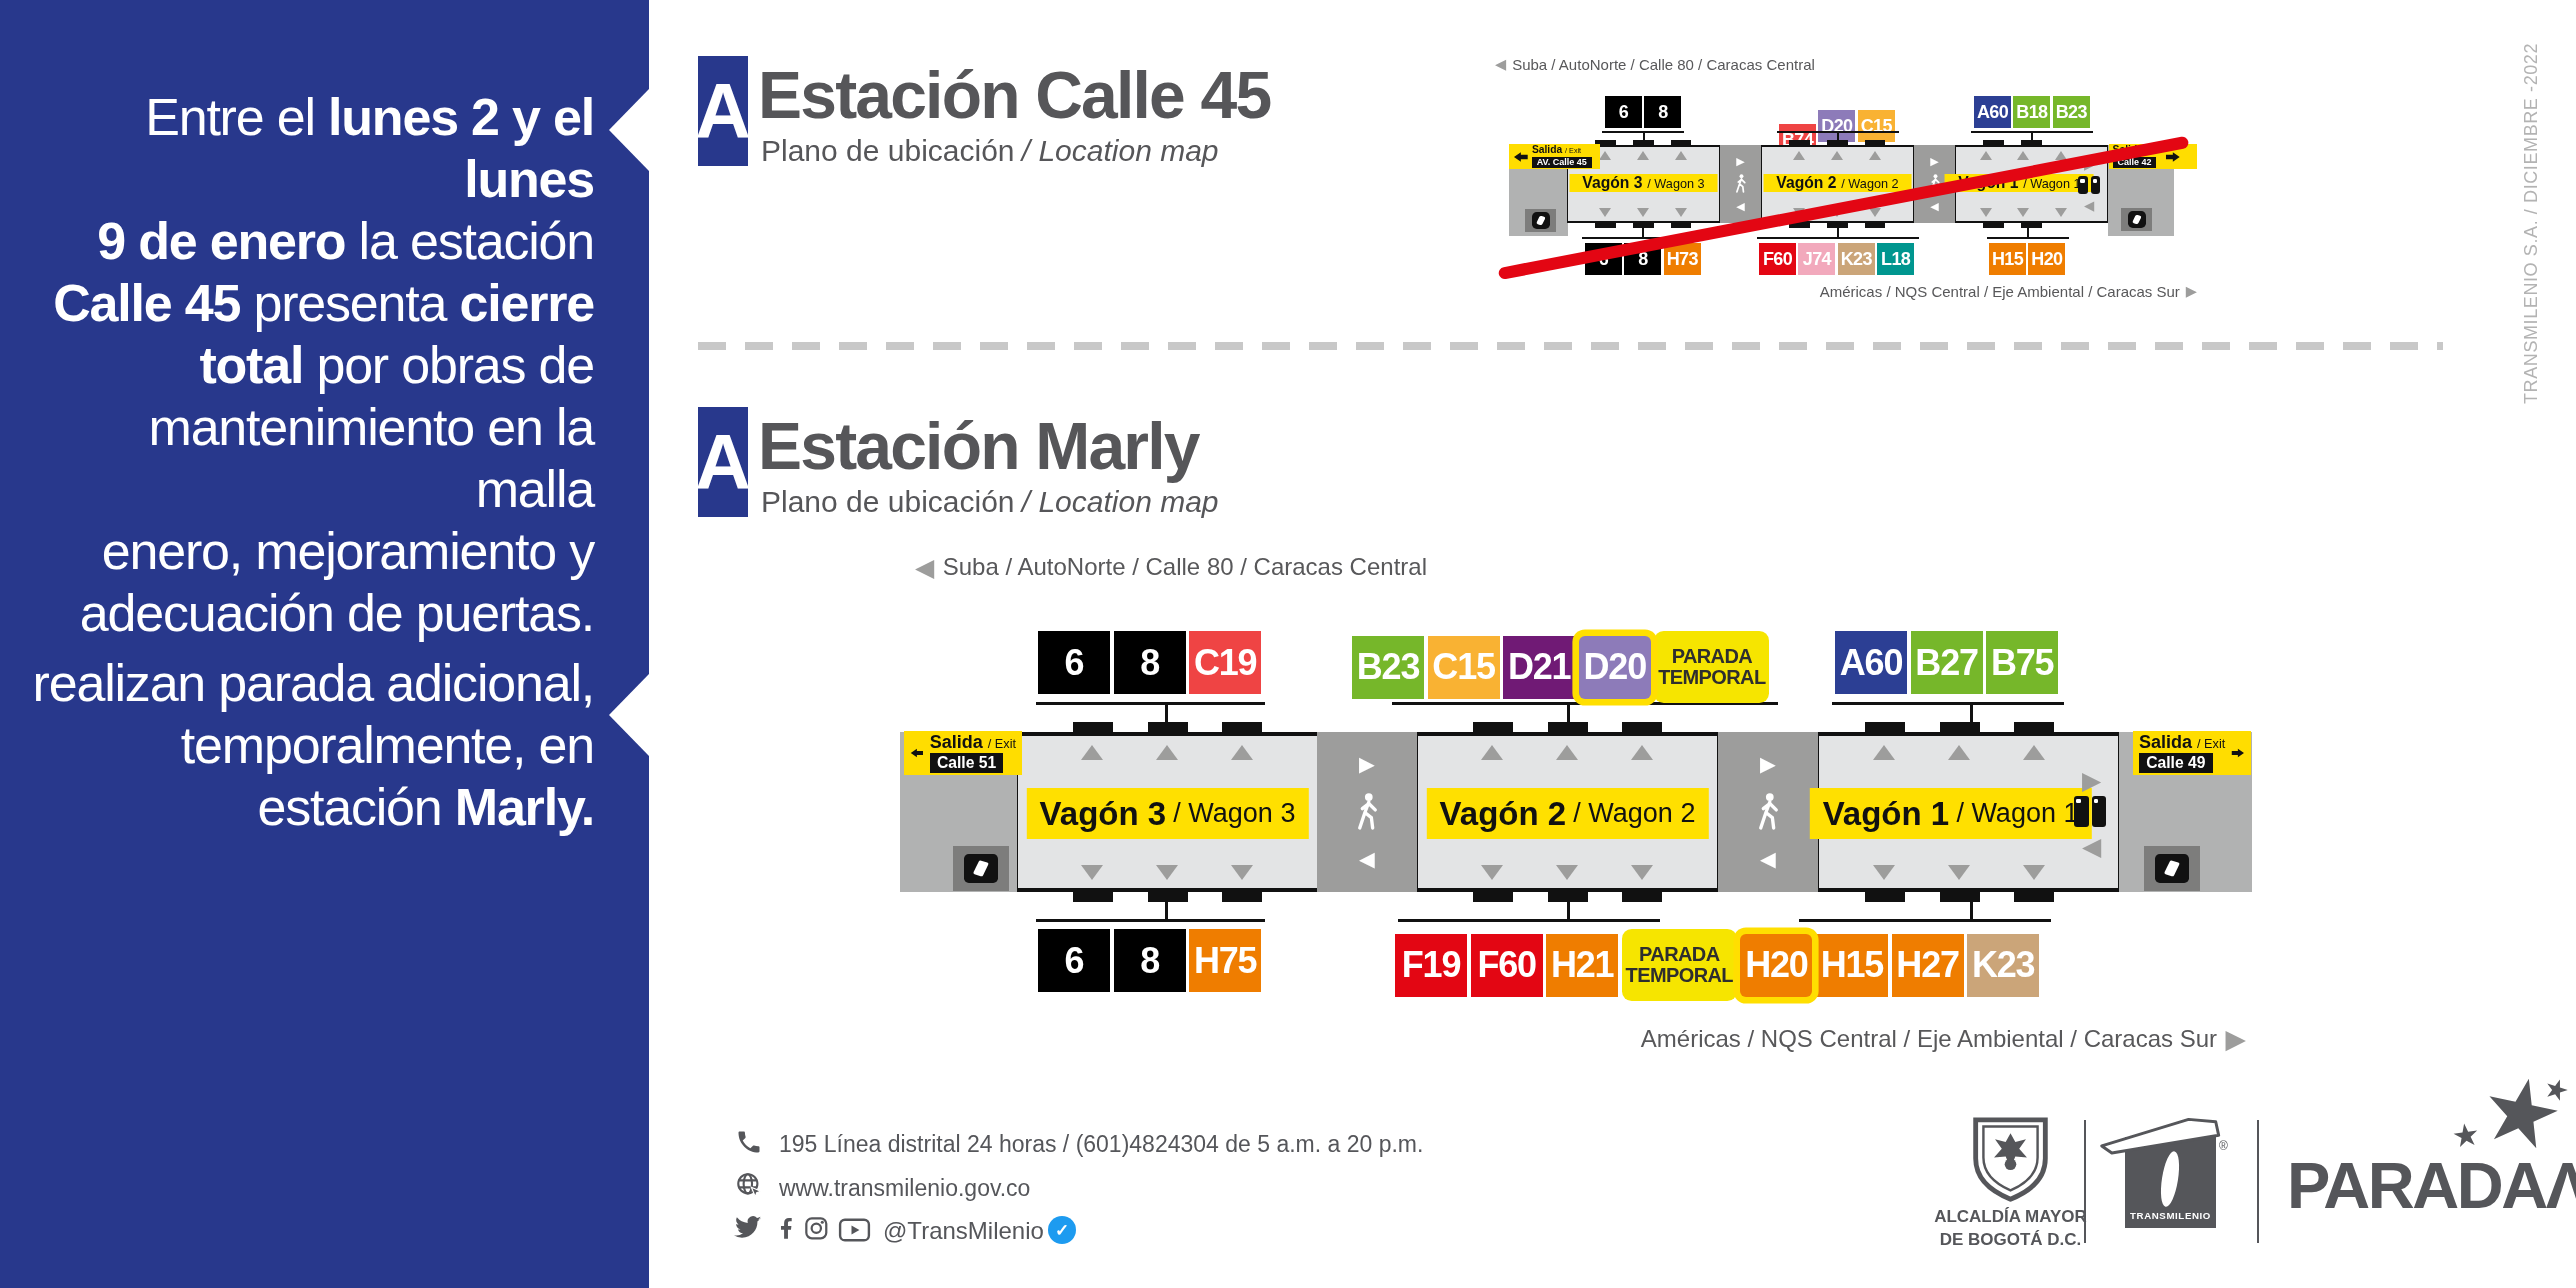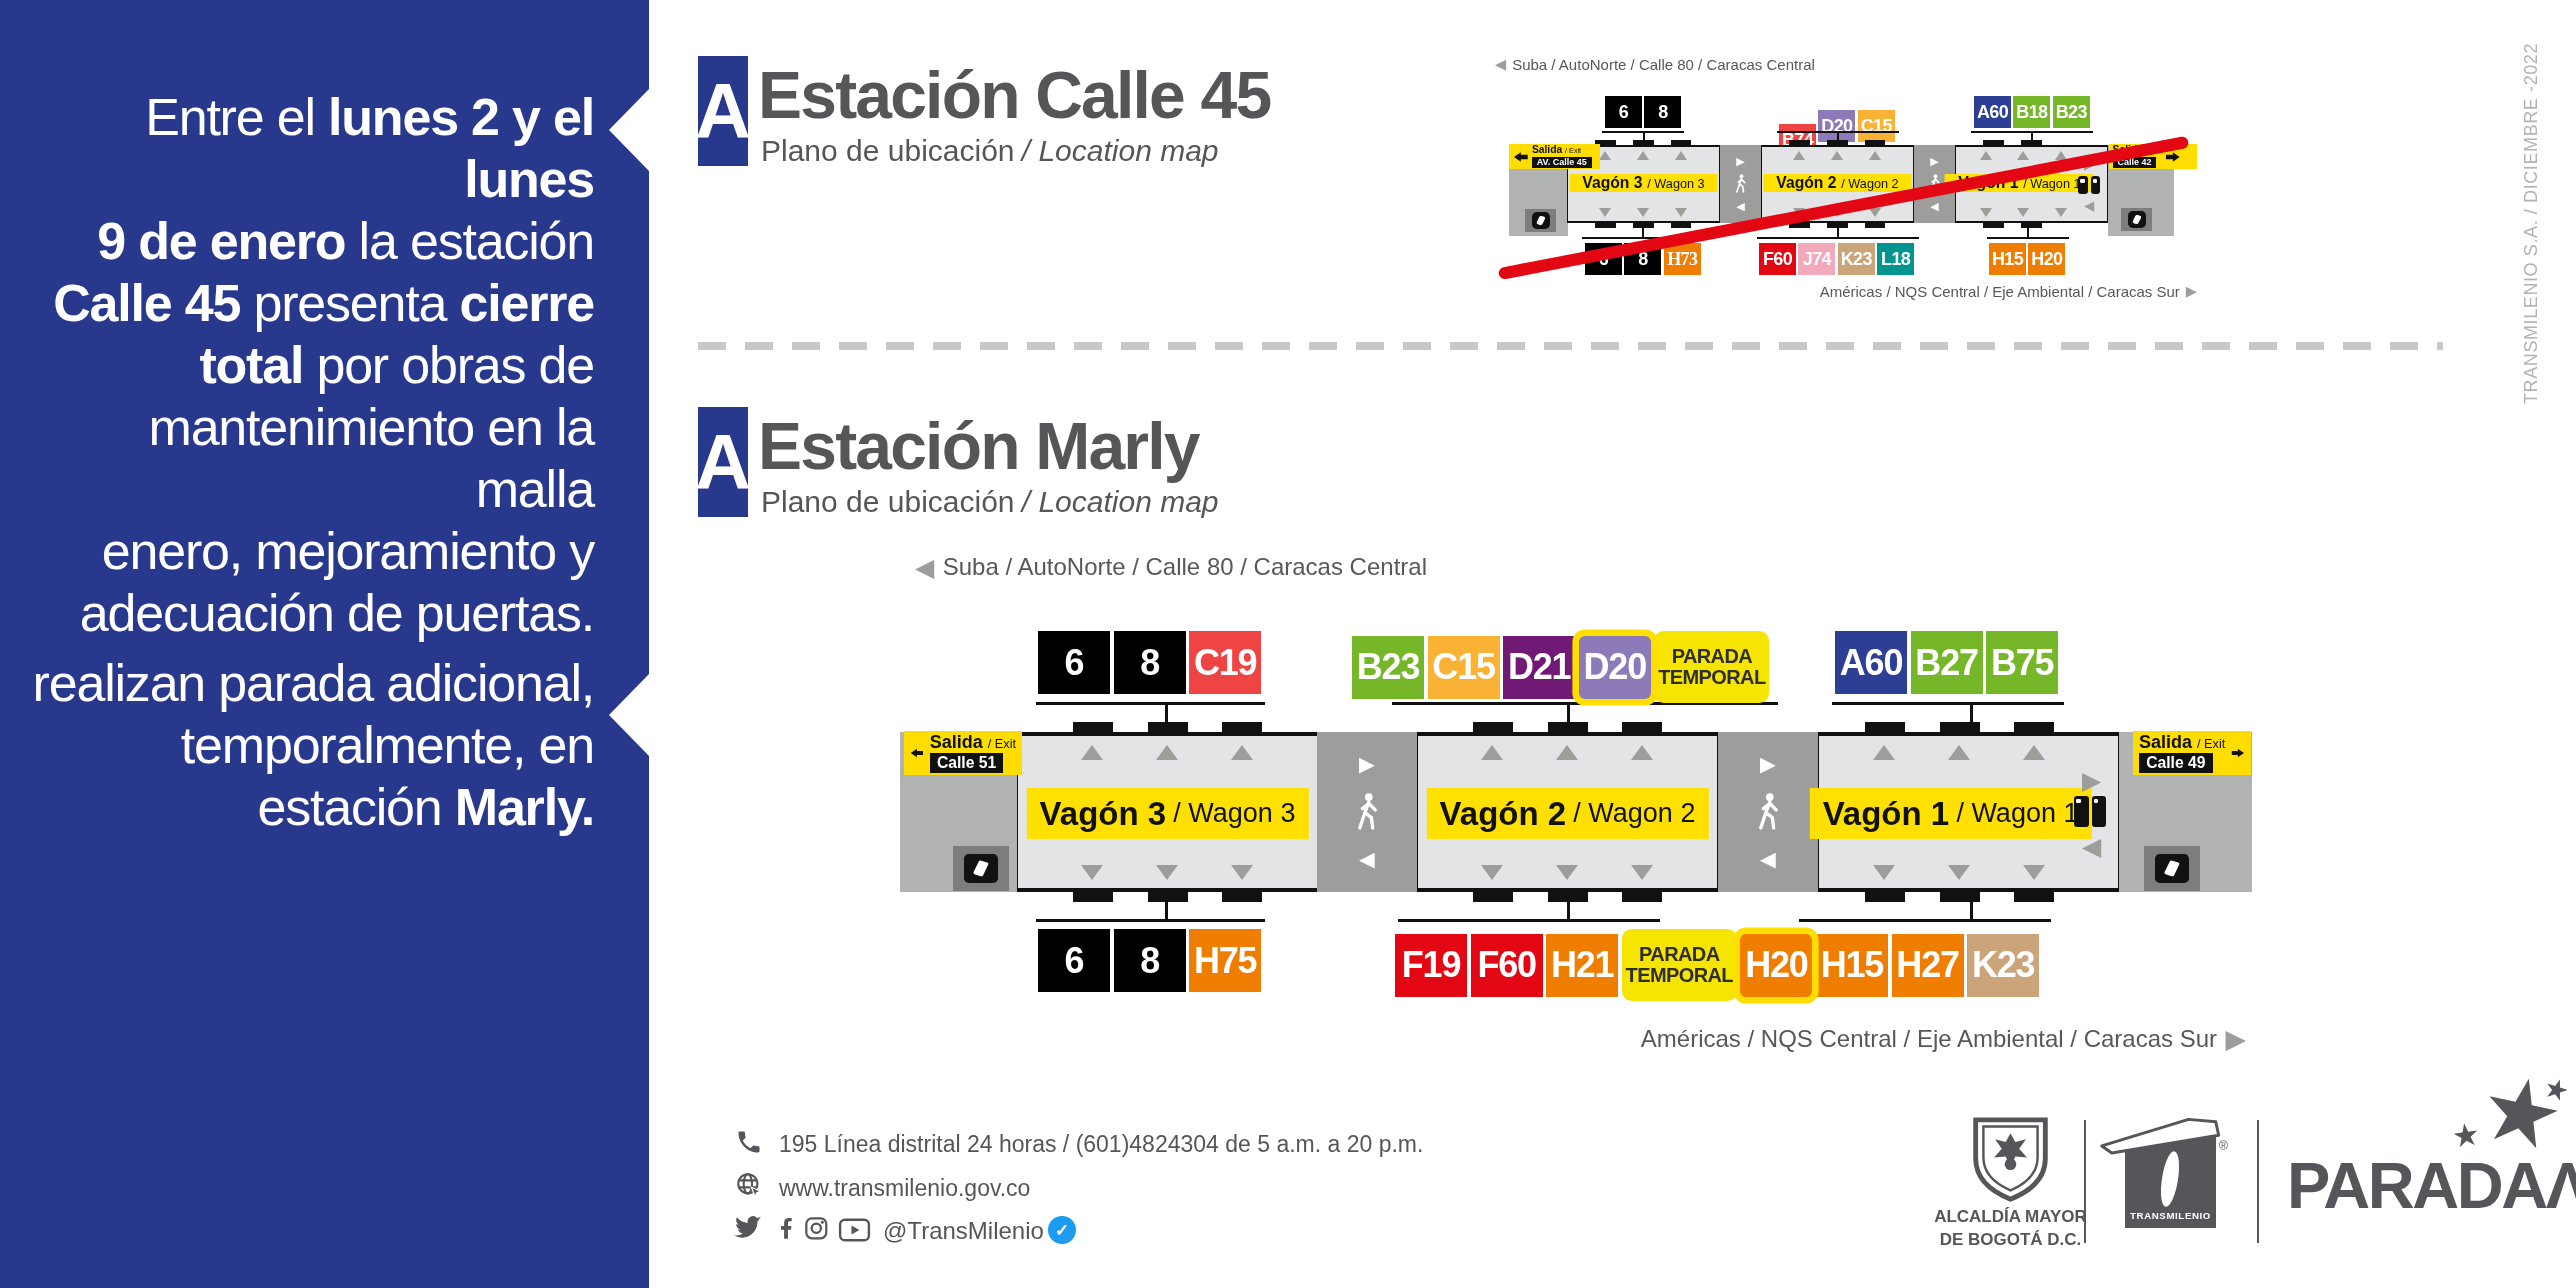--- a/index.html
+++ b/index.html
@@ -259,21 +259,21 @@
   <div class="abs stem stemm" style="left:1642px;top:223px;height:14px"></div>
   <div class="abs rule rulem" style="left:1582px;top:237px;width:122px"></div>
   <div class="abs stem stemm" style="left:1837px;top:223px;height:14px"></div>
   <div class="abs rule rulem" style="left:1757px;top:237px;width:162px"></div>
   <div class="abs stem stemm" style="left:2027px;top:223px;height:14px"></div>
   <div class="abs rule rulem" style="left:1987px;top:237px;width:82px"></div>
 
   <div class="abs grp grpm" style="left:1585px;top:243px">
     <span class="bdg bdgm" style="background-color: rgb(0, 0, 0);">6</span>
     <span class="bdg bdgm" style="background-color: rgb(0, 0, 0);">8</span>
-    <span class="bdg bdgm" style="background-color: rgb(239, 125, 0); font-family: Liberation Serif, serif;">H73</span>
+    <span class="bdg bdgm" style="background-color: rgb(239, 125, 0);">H73</span>
   </div>
   <div class="abs grp grpm" style="left:1759px;top:243px">
     <span class="bdg bdgm" style="background-color: rgb(227, 6, 19);">F60</span>
     <span class="bdg bdgm" style="background-color: rgb(242, 169, 188);">J74</span>
     <span class="bdg bdgm" style="background-color: rgb(203, 165, 121);">K23</span>
     <span class="bdg bdgm" style="background-color: rgb(0, 150, 143);">L18</span>
   </div>
   <div class="abs grp grpm" style="left:1989px;top:243px">
     <span class="bdg bdgm" style="background-color: rgb(239, 125, 0);">H15</span>
     <span class="bdg bdgm" style="background-color: rgb(239, 125, 0);">H20</span>

